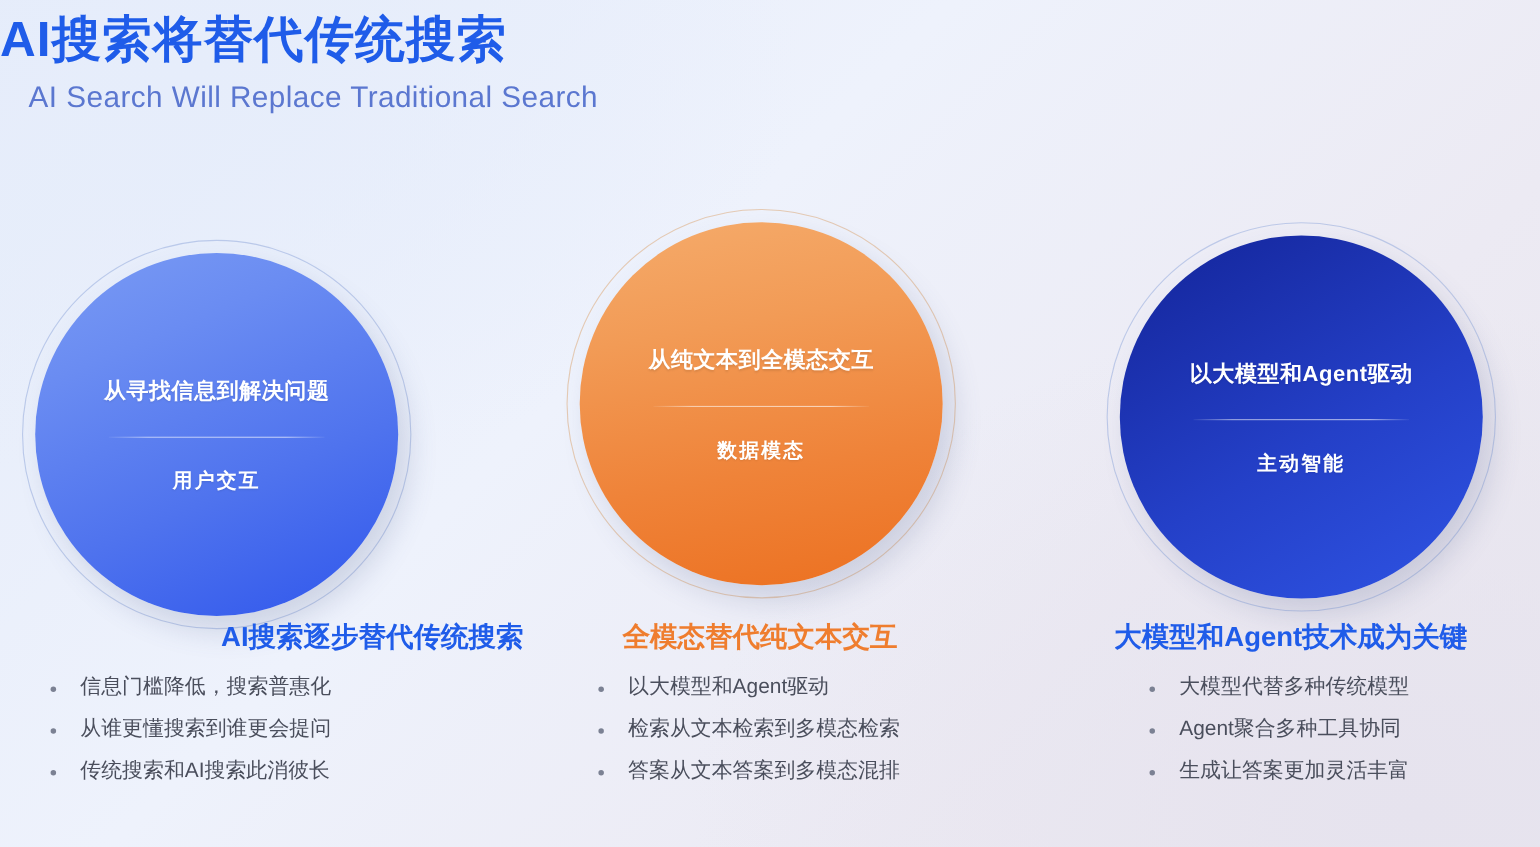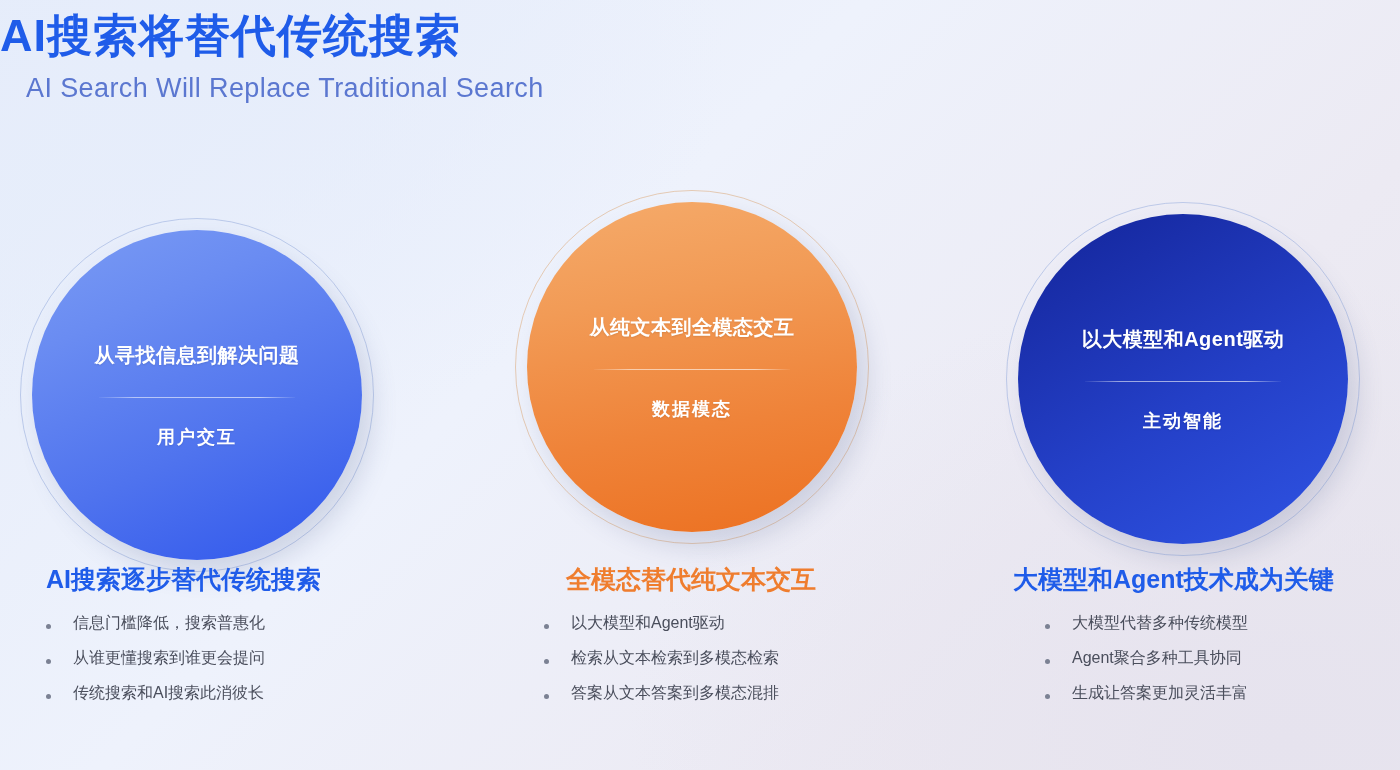--- a/index.html
+++ b/index.html
@@ -137,29 +137,29 @@
   .col-2 { left:540px;  }
   .col-3 { left:1013px; }
 
   .col-heading {
     font-size:25px;
     font-weight:bold;
     line-height:1.1;
     margin-bottom:21px;
     white-space:nowrap;
   }
-  .col-1 .col-heading { color:#1f5ce9; }
+  .col-1 .col-heading { color:#1f5ce9;text-align:right; }
   .col-2 .col-heading { color:#ef7d2e; padding-left:26px; }
   .col-3 .col-heading { color:#1f5ce9; }
 
   .bullet-list { list-style:none; }
   .bullet-item {
     display:flex;
     align-items:flex-start;
-    font-size:16px;
+    font-size:19px;
     color:#4a4e5c;
     line-height:1.0;
     margin-bottom:19px;
     white-space:nowrap;
   }
   .bullet-dot {
     width:5px; height:5px;
     border-radius:50%;
     background:#7b8193;
     margin-right:22px;

